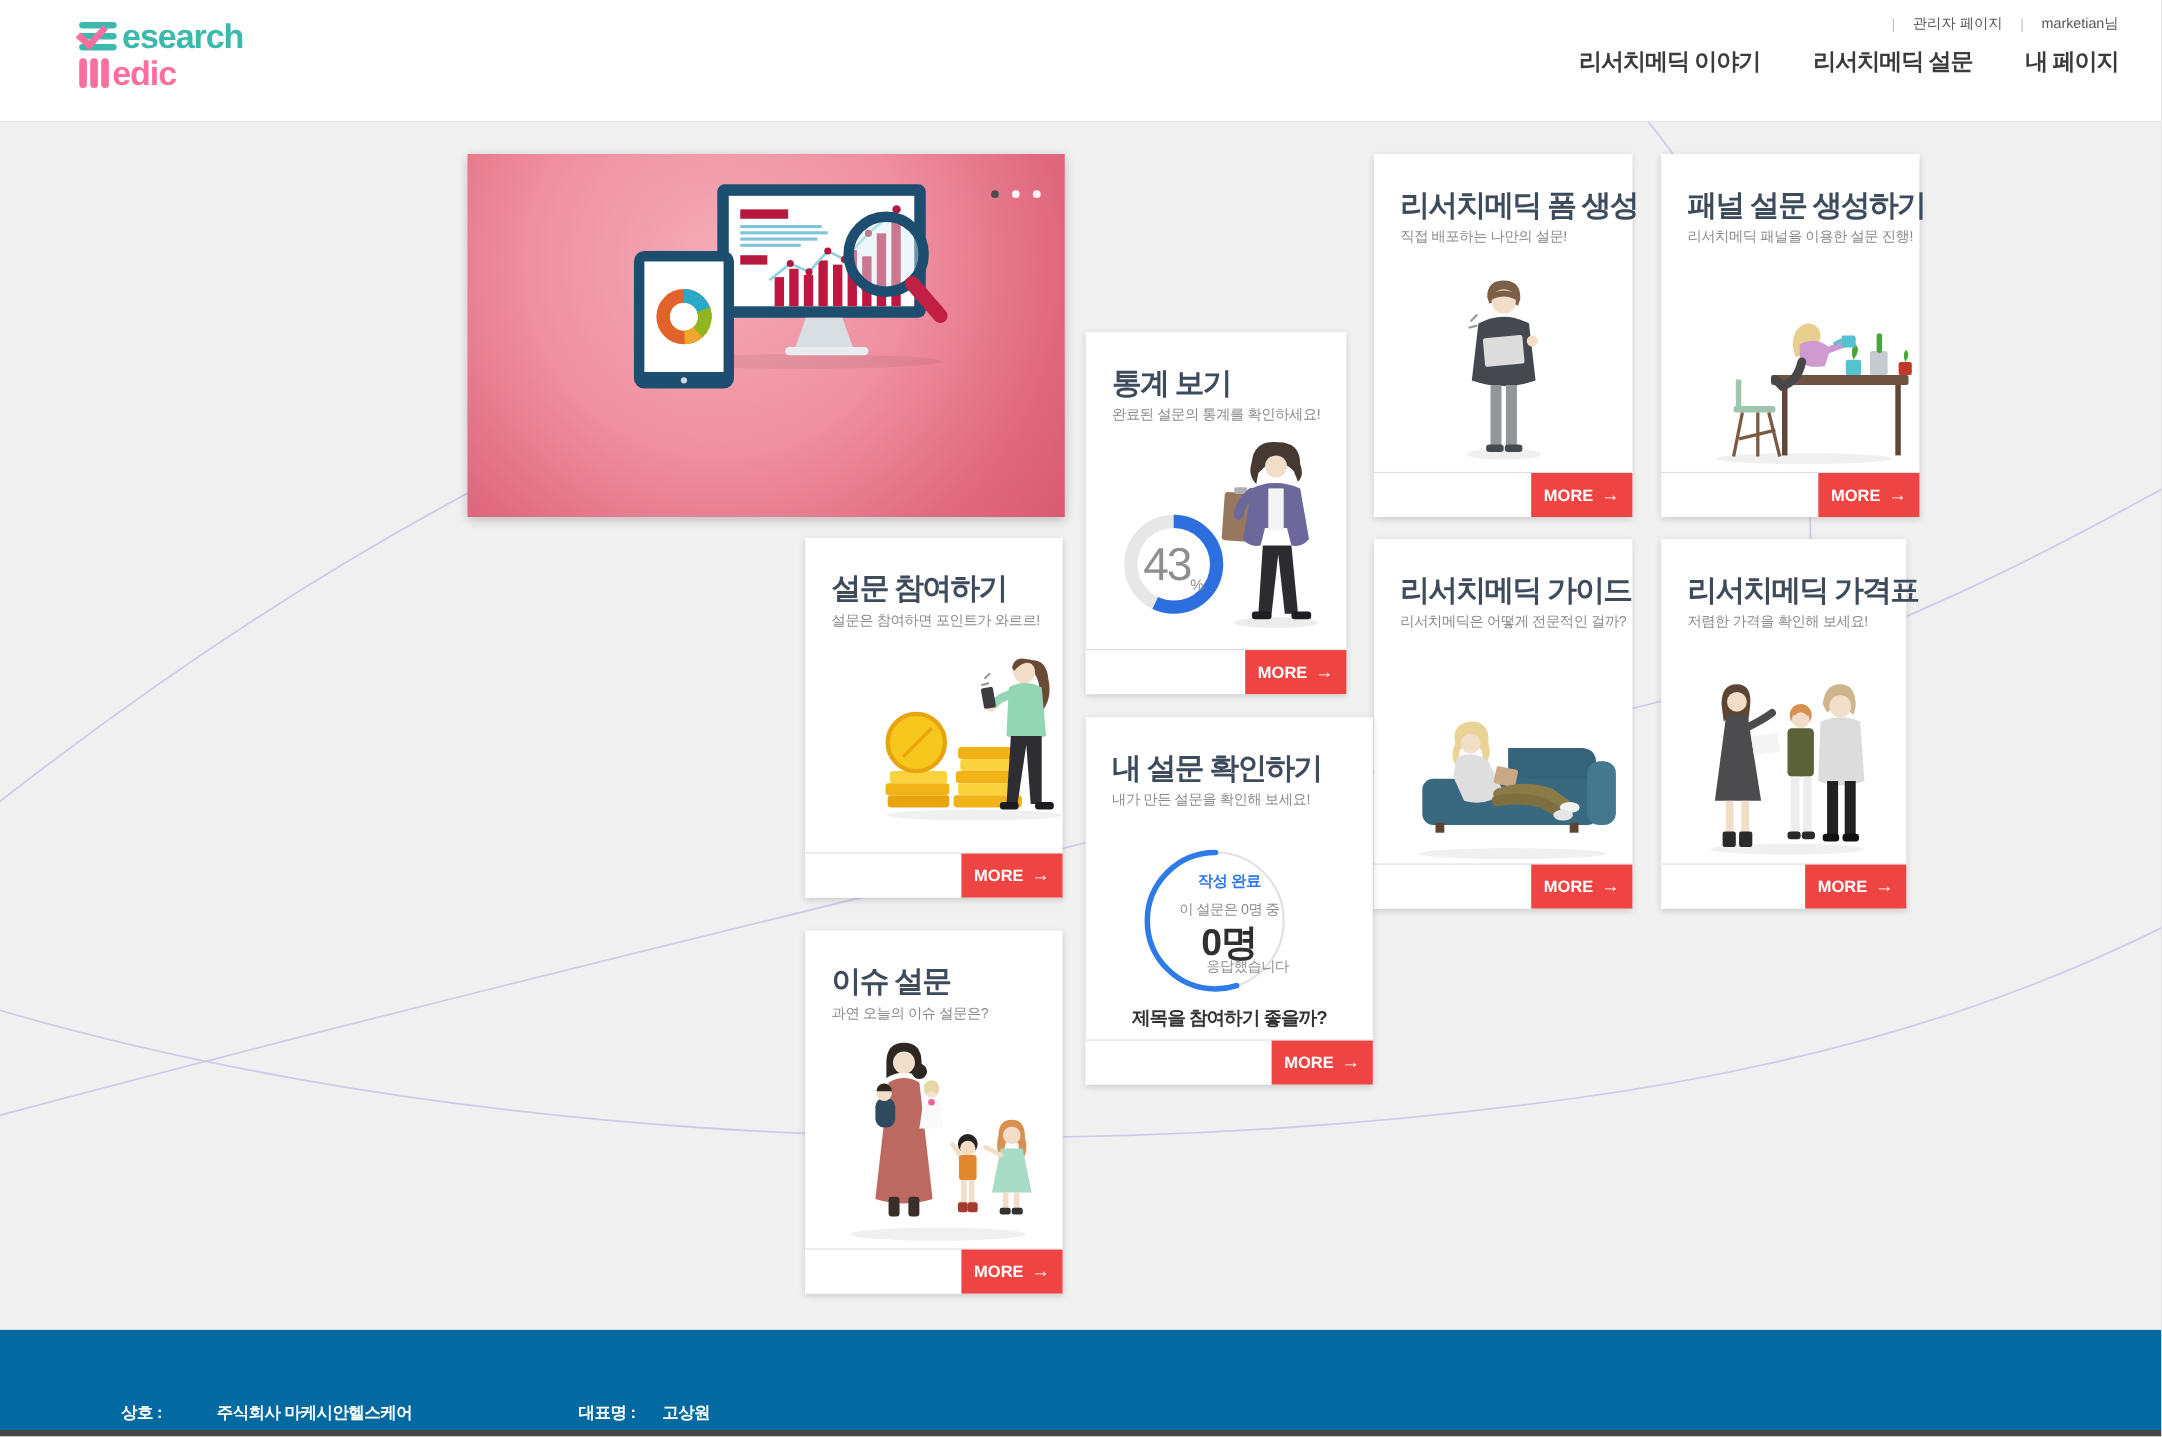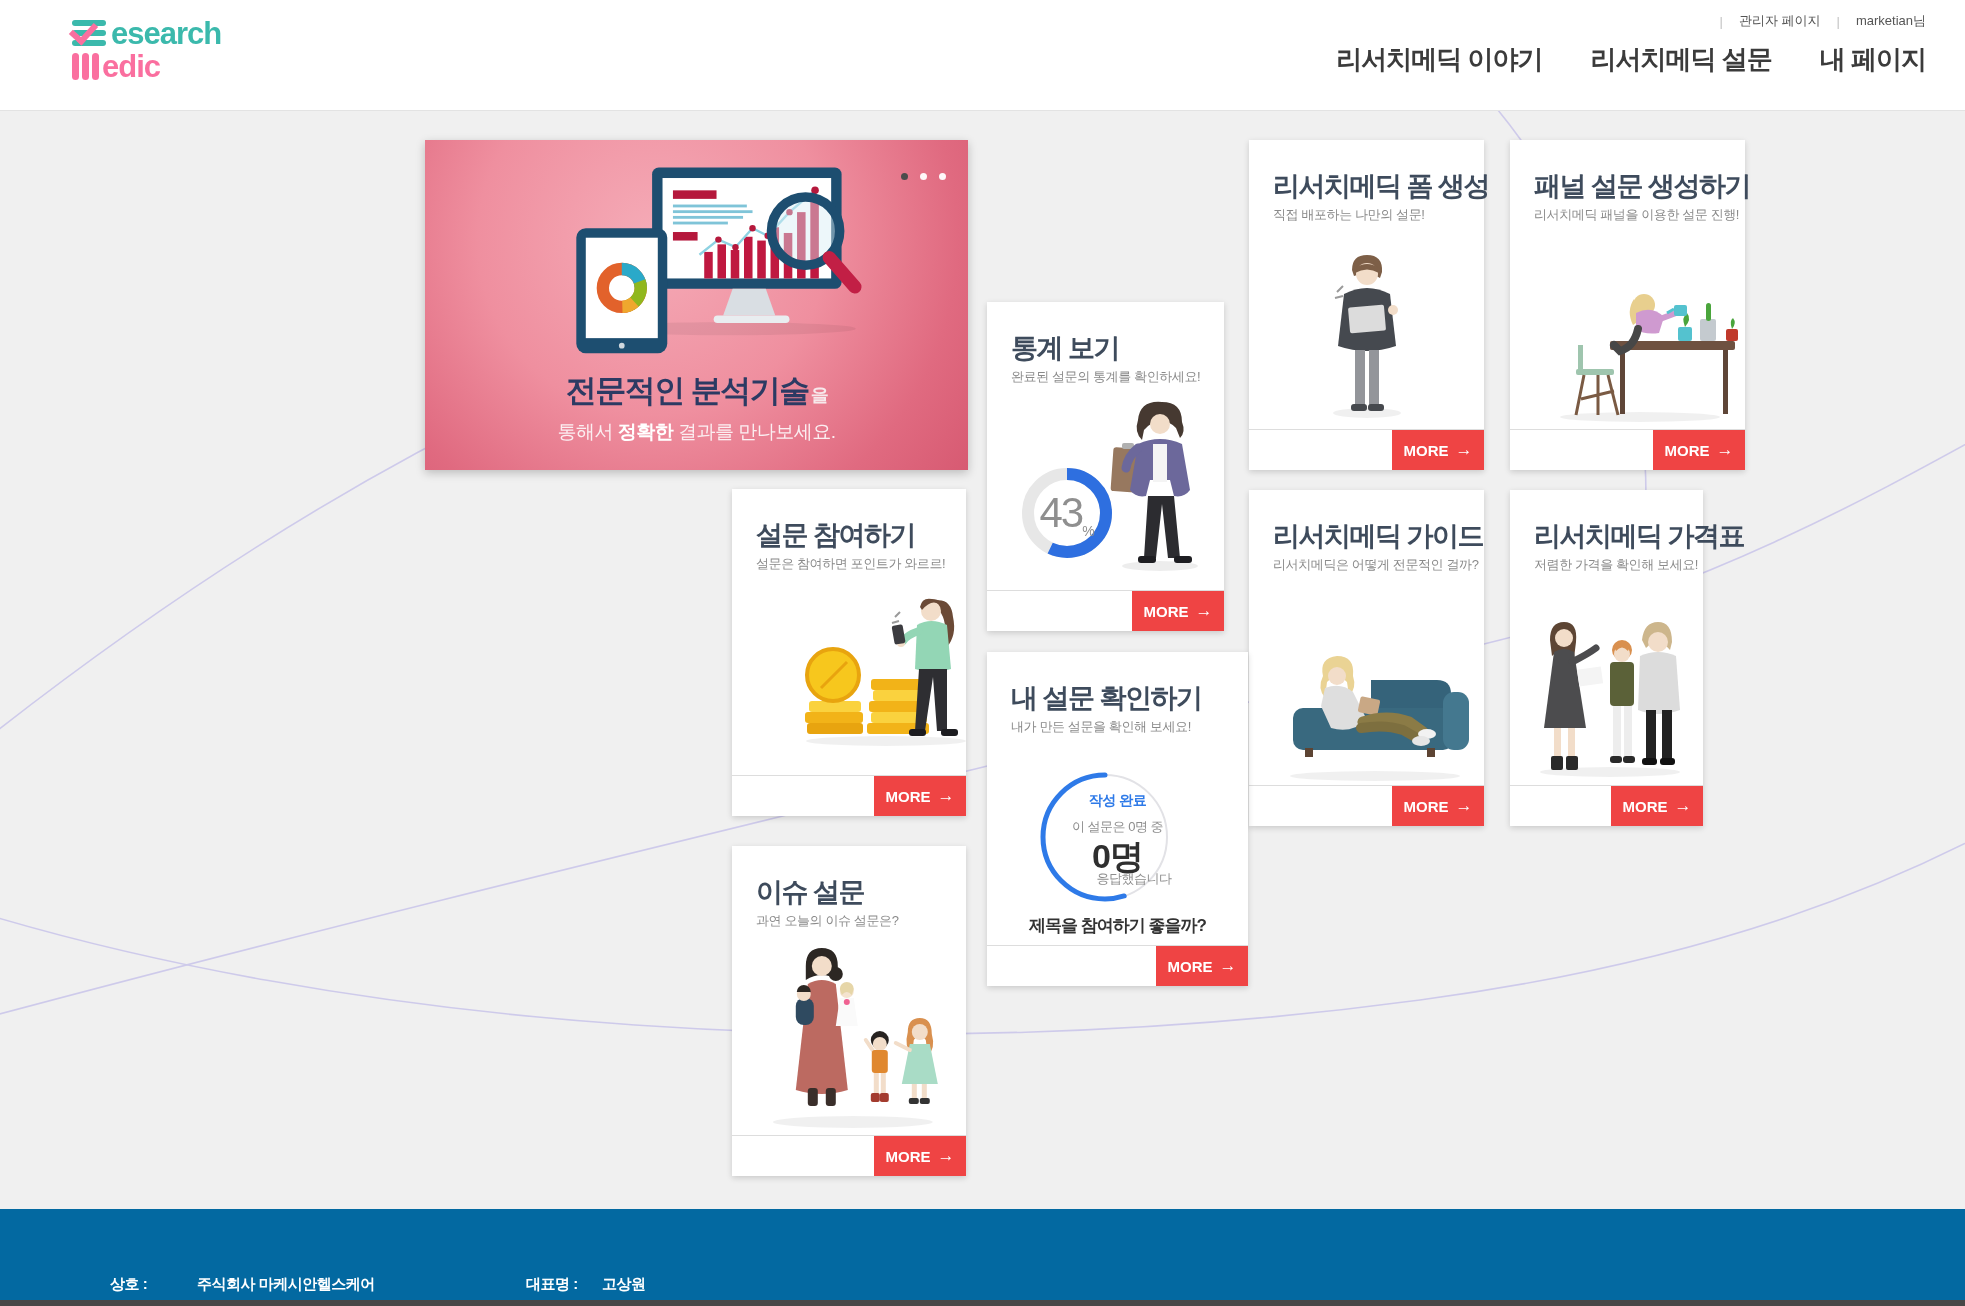--- a/index.html
+++ b/index.html
@@ -17,21 +17,21 @@
   .burger .check{position:absolute;left:-1px;top:3px;width:19px;height:11px;
     border-left:6px solid #fa6f9f;border-bottom:6px solid #fa6f9f;transform:rotate(-48deg);}
   .logo-t1{font-size:31px;font-weight:bold;color:#3bb9ac;letter-spacing:-1px;line-height:1;}
   .logo-r2{position:absolute;left:0;top:33px;display:flex;align-items:center;}
   .mbars{display:flex;gap:3px;margin-right:3px;}
   .mbars i{width:7px;height:27px;border-radius:3.5px;background:#fa6f9f;}
   .logo-t2{font-size:31px;font-weight:bold;color:#fa6f9f;letter-spacing:-1px;line-height:1;}
   .util{position:absolute;right:39px;top:12px;display:flex;align-items:center;gap:16px;font-size:13px;color:#555;}
   .util .sep{color:#c2c2c2;}
   .util .u-item{cursor:pointer;}
-  .nav{position:absolute;right:39px;top:42px;display:flex;gap:48px;font-size:26px;font-weight:bold;color:#3b3b3b;letter-spacing:-1px;}
+  .nav{position:absolute;right:39px;top:42px;display:flex;gap:48px;font-size:21px;font-weight:bold;color:#3b3b3b;letter-spacing:-1px;}
   .nav .n-item{cursor:pointer;}
 
   
   .banner{position:absolute;left:425px;top:140px;width:543px;height:330px;cursor:pointer;
     background:radial-gradient(circle at 42% 30%, #f5abb7 0%, #ef8f9f 45%, #e06a80 78%, #d75a72 100%);
     box-shadow:0 3px 9px rgba(0,0,0,.22);}
   .hero-art{position:absolute;left:85px;top:20px;width:360px;height:199px;}
   .dots{position:absolute;right:22px;top:33px;display:flex;gap:12px;}
   .dot{width:7px;height:7px;border-radius:50%;background:rgba(255,255,255,.95);cursor:pointer;}
   .dot.active{background:#4c4c4c;}
@@ -48,21 +48,21 @@
   .card-footerbar{position:absolute;left:0;right:0;bottom:0;height:40px;background:#fff;border-top:1px solid #dddddd;}
   .more-btn{position:absolute;right:0;bottom:0;width:92px;height:40px;background:#ef4444;color:#fff;
     font-weight:bold;font-size:15px;display:flex;align-items:center;justify-content:center;gap:7px;cursor:pointer;}
   .more-btn .arrow{font-size:17px;font-weight:bold;}
   .illus{position:absolute;pointer-events:none;}
 
   .card-form   {left:1249px;top:140px;width:235px;height:330px;}
   .card-panel  {left:1510px;top:140px;width:235px;height:330px;}
   .card-stats  {left:987px; top:302px;width:237px;height:329px;}
   .card-guide  {left:1249px;top:490px;width:235px;height:336px;}
-  .card-price  {left:1510px;top:490px;width:193px;height:336px;}
+  .card-price  {left:1510px;top:490px;width:223px;height:336px;}
   .card-part   {left:732px; top:489px;width:234px;height:327px;}
   .card-mysur  {left:987px; top:652px;width:261px;height:334px;}
   .card-issue  {left:732px; top:846px;width:234px;height:330px;}
 
   .card-form  .illus{left:50%;transform:translateX(-50%);bottom:50px;width:120px;height:170px;}
   .card-panel .illus{left:50%;transform:translateX(-44%);bottom:46px;width:200px;height:175px;}
   .card-guide .illus{left:50%;transform:translateX(-46%);bottom:44px;width:200px;height:140px;}
   .card-price .illus{left:50%;transform:translateX(-50%);bottom:46px;width:170px;height:170px;}
   .card-issue .illus{left:50%;transform:translateX(-48%);bottom:46px;width:190px;height:190px;}
 
@@ -184,28 +184,20 @@
         <circle cx="118" cy="135" r="20" stroke="#90b71e" stroke-dasharray="32 94" transform="rotate(-20 118 135)"></circle>
         <circle cx="118" cy="135" r="20" stroke="#efa72e" stroke-dasharray="14 112" transform="rotate(48 118 135)"></circle>
       </g>
       <circle cx="118" cy="196" r="3" fill="#cfd8de"></circle>
     </svg>
     <div class="dots">
       <span class="dot active"></span>
       <span class="dot"></span>
       <span class="dot"></span>
     </div>
-    <div class="hero-text">
-      <div class="hero-line1">
-        <span>전문적인 분석기술</span><span class="suffix">을</span>
-      </div>
-      <div class="hero-line2">
-        <span>통해서 </span><b>정확한</b><span> 결과를 만나보세요.</span>
-      </div>
-    </div>
   </div>
 
   <div class="card card-form">
     <div class="card-title">리서치메딕 폼 생성</div>
     <div class="card-subtitle">직접 배포하는 나만의 설문!</div>
     <svg class="illus" viewBox="0 0 120 170">
       <ellipse cx="60" cy="163" rx="34" ry="5" fill="rgba(0,0,0,0.06)"></ellipse>
       <path d="M45 20 Q45 5 60 5 Q76 5 75 22 L73 28 Q60 20 47 26 Z" fill="#7d5f47"></path>
       <circle cx="60" cy="24" r="11" fill="#f2ddc9"></circle>
       <path d="M48 18 Q60 10 72 18 L72 23 Q60 16 48 23 Z" fill="#7d5f47"></path>

